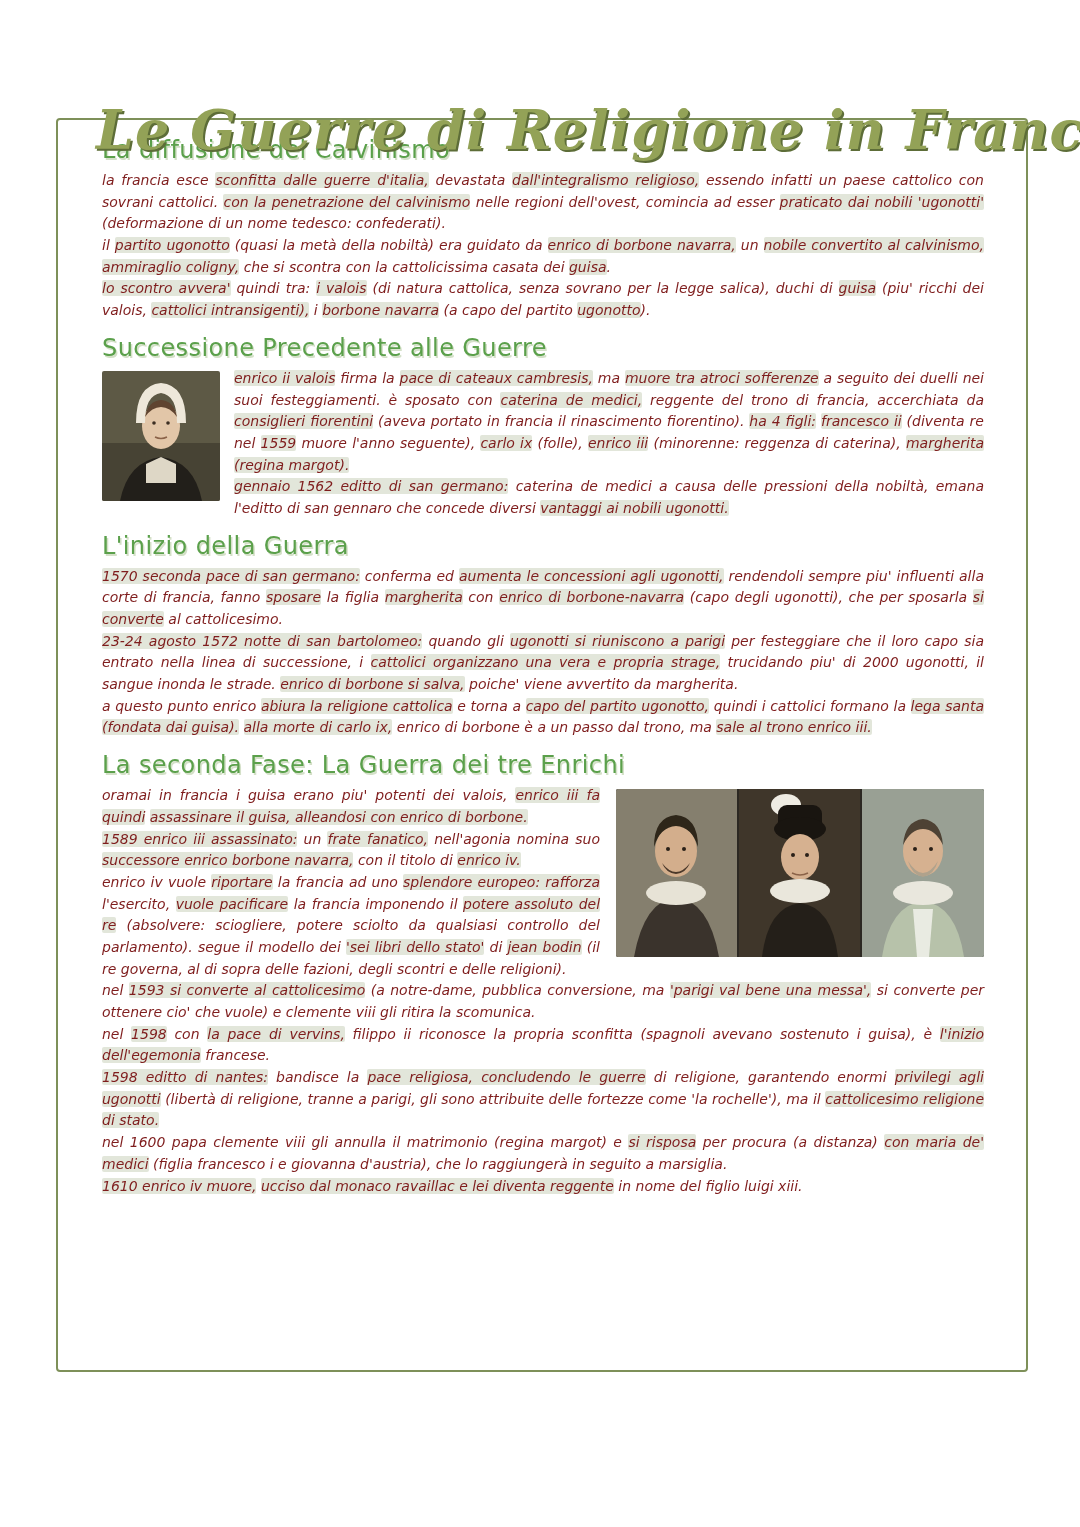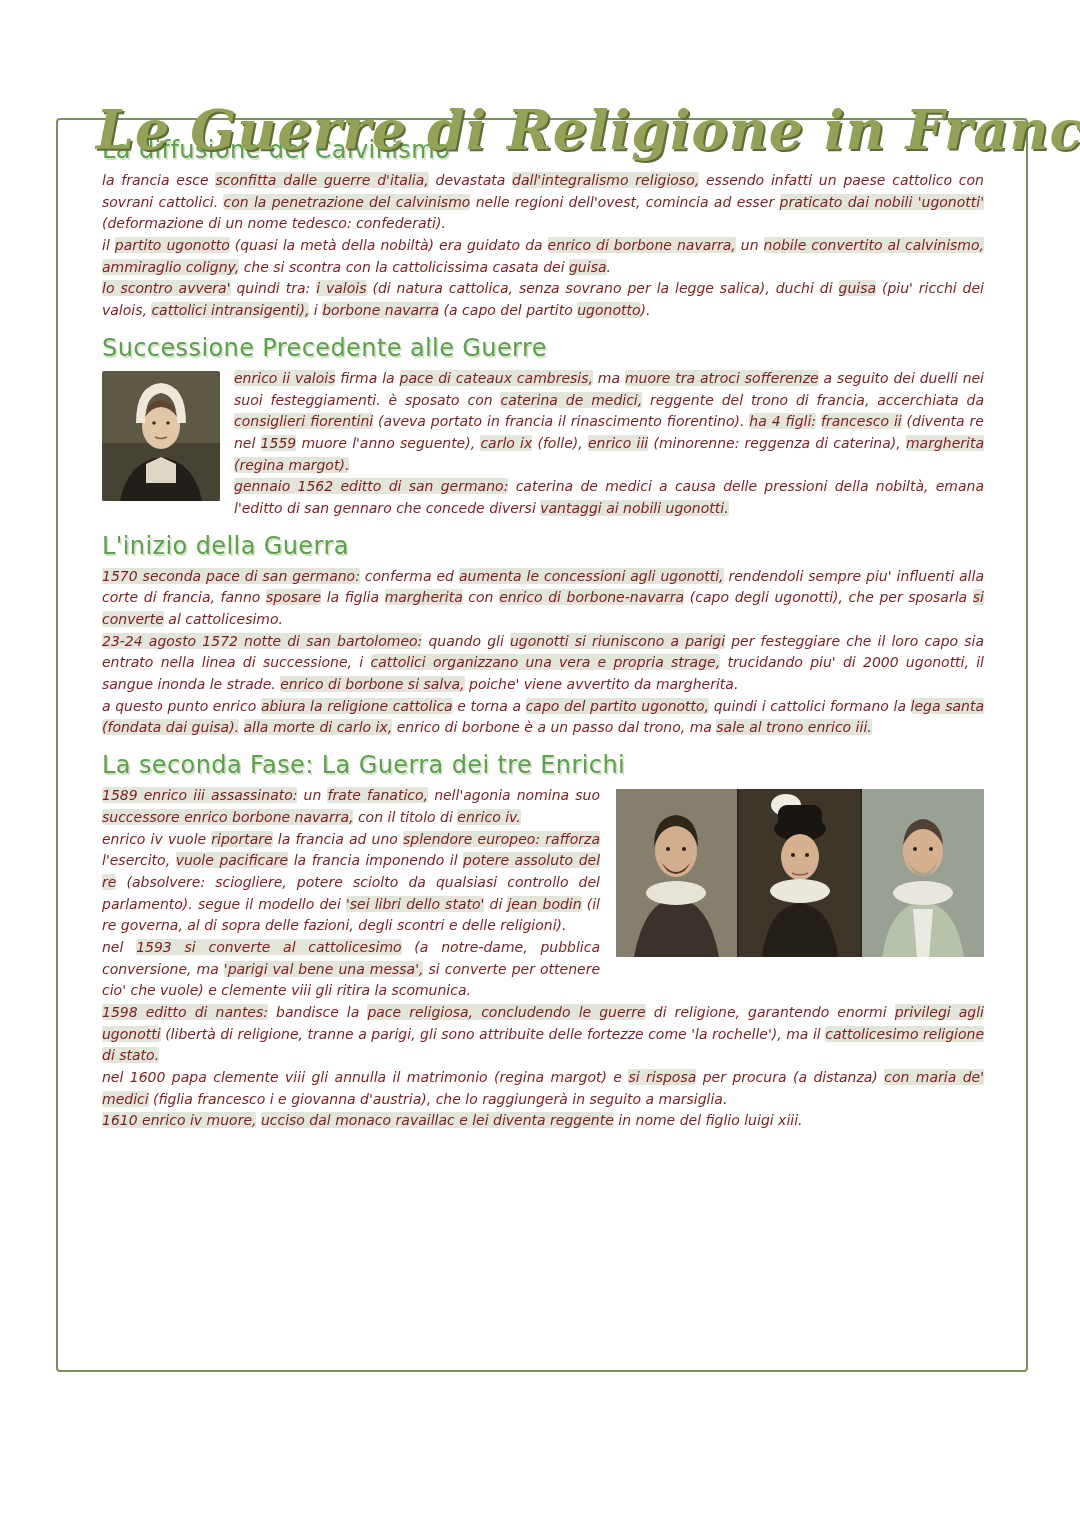--- a/index.html
+++ b/index.html
@@ -139,28 +139,30 @@
         <path d="M297 120 L317 120 L313 168 L301 168 Z" fill="#e9ebe2"></path>
         <ellipse cx="307" cy="104" rx="30" ry="12" fill="#e9e7dd"></ellipse>
         <ellipse cx="307" cy="62" rx="20" ry="25" fill="#d6b190"></ellipse>
         <path d="M287 56 Q289 32 307 30 Q325 32 327 56 Q319 40 307 40 Q295 40 287 56 Z" fill="#4e4234"></path>
         <path d="M292 72 Q307 96 322 72 Q318 86 307 88 Q296 86 292 72 Z" fill="#b0a28c"></path>
         <circle cx="299" cy="60" r="2" fill="#2a2018"></circle>
         <circle cx="315" cy="60" r="2" fill="#2a2018"></circle>
       </g>
     </svg>
   </figure>
+            <p class="para"><span>oramai in francia i guisa erano piu' potenti dei valois, </span><span class="hl">enrico iii fa quindi</span><span> </span><span class="hl">assassinare il guisa, alleandosi con enrico di borbone.</span></p>
             <p class="para"><span class="hl">1589 enrico iii assassinato:</span><span> un </span><span class="hl">frate fanatico,</span><span> nell'agonia nomina suo </span><span class="hl">successore enrico borbone navarra,</span><span> con il titolo di </span><span class="hl">enrico iv.</span></p>
             <p class="para"><span>enrico iv vuole </span><span class="hl">riportare</span><span> la francia ad uno </span><span class="hl">splendore europeo: rafforza</span><span> l'esercito, </span><span class="hl">vuole pacificare</span><span> la francia imponendo il </span><span class="hl">potere assoluto del re</span><span> (absolvere: sciogliere, potere sciolto da qualsiasi controllo del parlamento). segue il modello dei </span><span class="hl">'sei libri dello stato'</span><span> di </span><span class="hl">jean bodin</span><span> (il re governa, al di sopra delle fazioni, degli scontri e delle religioni).</span></p>
             <p class="para"><span>nel </span><span class="hl">1593 si converte al cattolicesimo</span><span> (a notre-dame, pubblica conversione, ma </span><span class="hl">'parigi val bene una messa',</span><span> si converte per ottenere cio' che vuole) e clemente viii gli ritira la scomunica.</span></p>
           </div>
     </section>
 
     <section class="section">
       <div class="section-body">
+            <p class="para"><span>nel </span><span class="hl">1598</span><span> con </span><span class="hl">la pace di vervins,</span><span> filippo ii riconosce la propria sconfitta (spagnoli avevano sostenuto i guisa), è </span><span class="hl">l'inizio dell'egemonia</span><span> francese.</span></p>
             <p class="para"><span class="hl">1598 editto di nantes:</span><span> bandisce la </span><span class="hl">pace religiosa, concludendo le guerre</span><span> di religione, garantendo enormi </span><span class="hl">privilegi agli ugonotti</span><span> (libertà di religione, tranne a parigi, gli sono attribuite delle fortezze come 'la rochelle'), ma il </span><span class="hl">cattolicesimo religione di stato.</span></p>
             <p class="para"><span>nel 1600 papa clemente viii gli annulla il matrimonio (regina margot) e </span><span class="hl">si risposa</span><span> per procura (a distanza) </span><span class="hl">con maria de' medici</span><span> (figlia francesco i e giovanna d'austria), che lo raggiungerà in seguito a marsiglia.</span></p>
             <p class="para"><span class="hl">1610 enrico iv muore,</span><span> </span><span class="hl">ucciso dal monaco ravaillac e lei diventa reggente</span><span> in nome del figlio luigi xiii.</span></p>
           </div>
     </section>
   </div>
   </div>
 
 </div>
 

